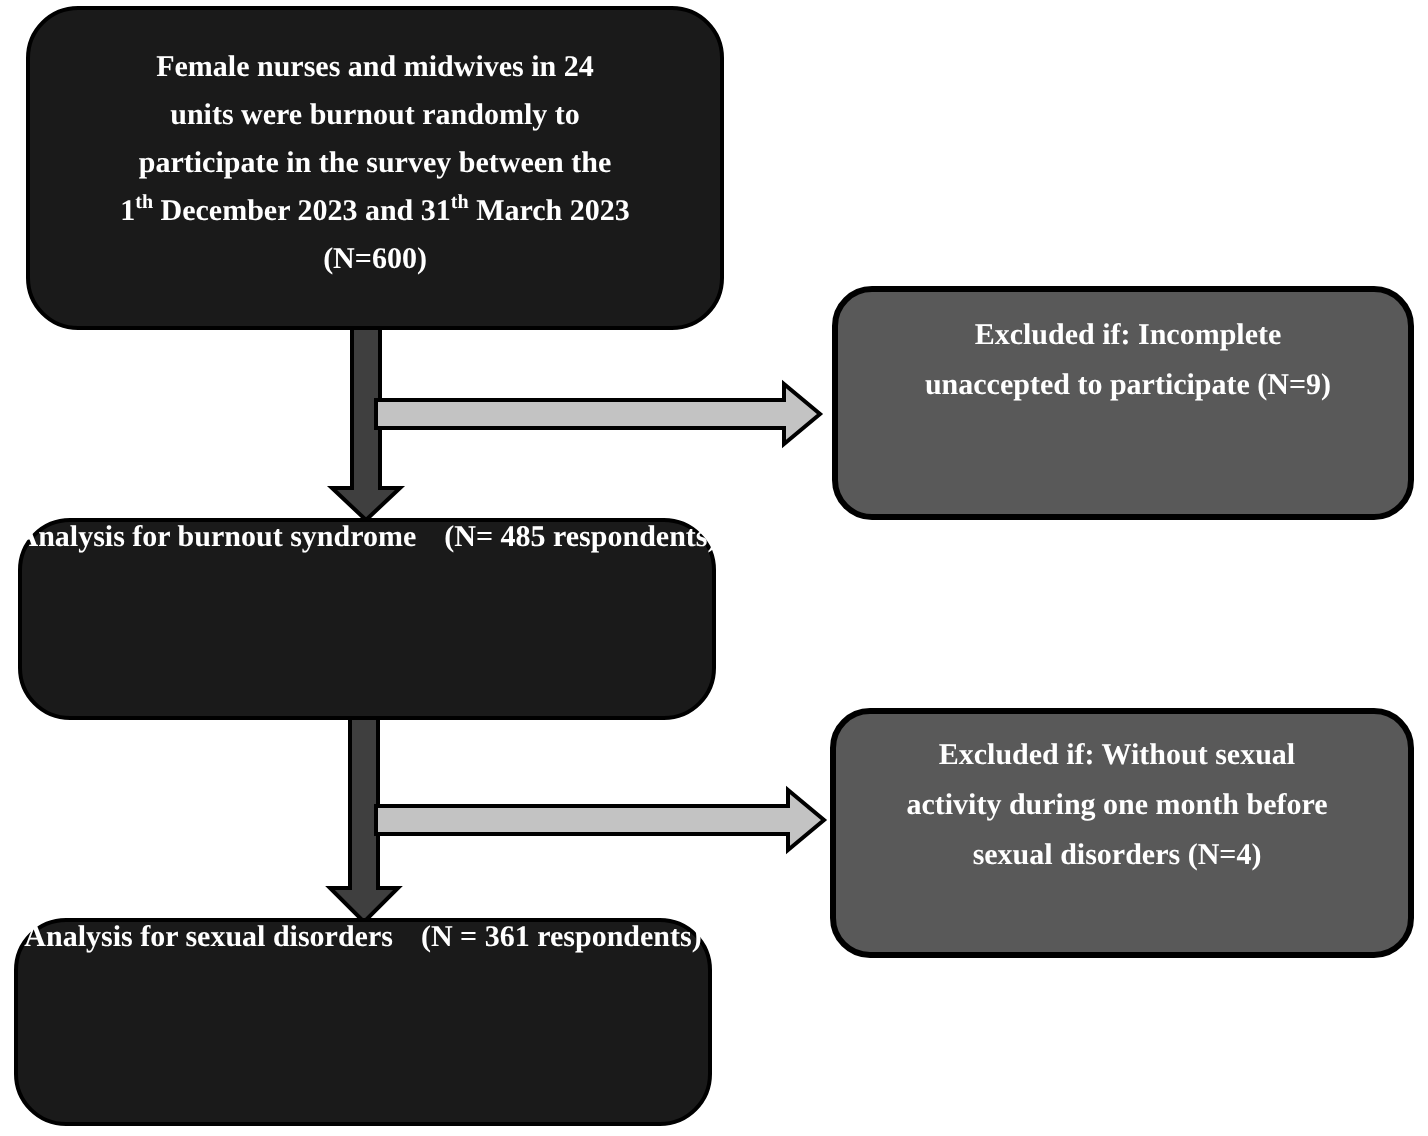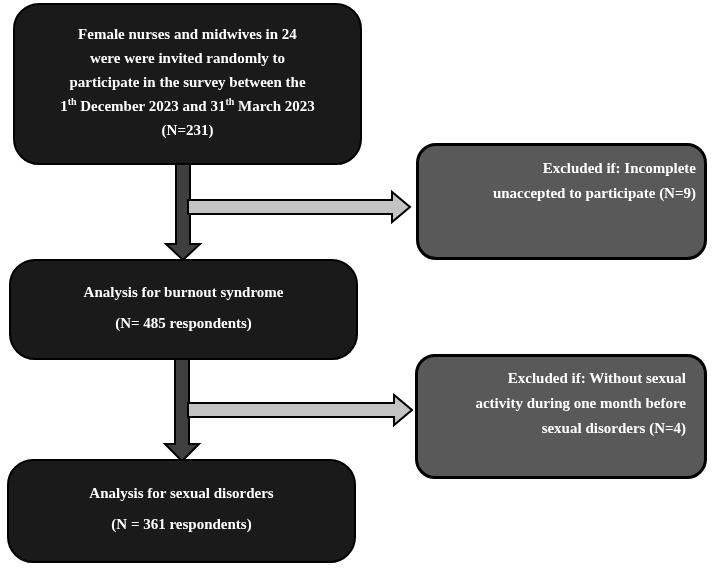--- a/index.html
+++ b/index.html
@@ -25,41 +25,41 @@
     background: var(--black-box, #1a1a1a);
     border: 2px solid var(--box-border, #000000);
     border-radius: 26px;
     text-align: center;
     font-size: 15px;
   }
   .box.gray {
     background: var(--gray-box, #595959);
     border: 3px solid var(--box-border, #000000);
     border-radius: 20px;
-    text-align: right;
+    text-align: center;
     font-size: 15px;
   }
   .box-invited {
     left: 13px; top: 3px;
     width: 349px; height: 162px;
     padding: 17px 4px 0 4px;
     line-height: 24px;
   }
   .box-burnout {
     left: 9px; top: 259px;
     width: 349px; height: 101px;
-    display: flex; flex-direction: column;
+    display: flex; flex-direction: row;
     justify-content: center;
     gap: 14px;
     padding-bottom: 4px;
   }
   .box-sexual {
     left: 7px; top: 459px;
     width: 349px; height: 104px;
-    display: flex; flex-direction: column;
+    display: flex; flex-direction: row;
     justify-content: center;
     gap: 14px;
     padding-bottom: 4px;
   }
   .box-excluded-1 {
     left: 416px; top: 143px;
     width: 291px; height: 117px;
     padding: 10px 8px 0 13px;
     line-height: 24.5px;
   }
@@ -89,24 +89,24 @@
 
   <svg class="arrow-layer" viewBox="0 0 714 568" xmlns="http://www.w3.org/2000/svg">
     <polygon stroke="#000000" stroke-width="2" points="176,164 190,164 190,244 200,244 183,260 166,244 176,244" fill="#3f3f3f"></polygon>
     <polygon stroke="#000000" stroke-width="2" points="188,200 392,200 392,192 410,207 392,222 392,214 188,214" fill="#c3c3c3"></polygon>
     <polygon stroke="#000000" stroke-width="2" points="175,359 189,359 189,444 199,444 182,461 165,444 175,444" fill="#3f3f3f"></polygon>
     <polygon stroke="#000000" stroke-width="2" points="188,403 394,403 394,395 412,410 394,425 394,417 188,417" fill="#c3c3c3"></polygon>
   </svg>
 
   <div class="box black box-invited">
     <div class="line">Female nurses and midwives in 24</div>
-    <div class="line">were were invited randomly to</div>
+    <div class="line">units were burnout randomly to</div>
     <div class="line">participate in the survey between the</div>
     <div class="line"><span>1</span><sup>th</sup><span> December 2023 and 31</span><sup>th</sup><span> March 2023</span></div>
-    <div class="line">(N=231)</div>
+    <div class="line">(N=600)</div>
   </div>
 
   <div class="box gray box-excluded-1">
     <div class="line">Excluded if: Incomplete</div>
     <div class="line">unaccepted to participate (N=9)</div>
   </div>
 
   <div class="box black box-burnout">
     <div class="line">Analysis for burnout syndrome</div>
     <div class="line">(N= 485 respondents)</div>

